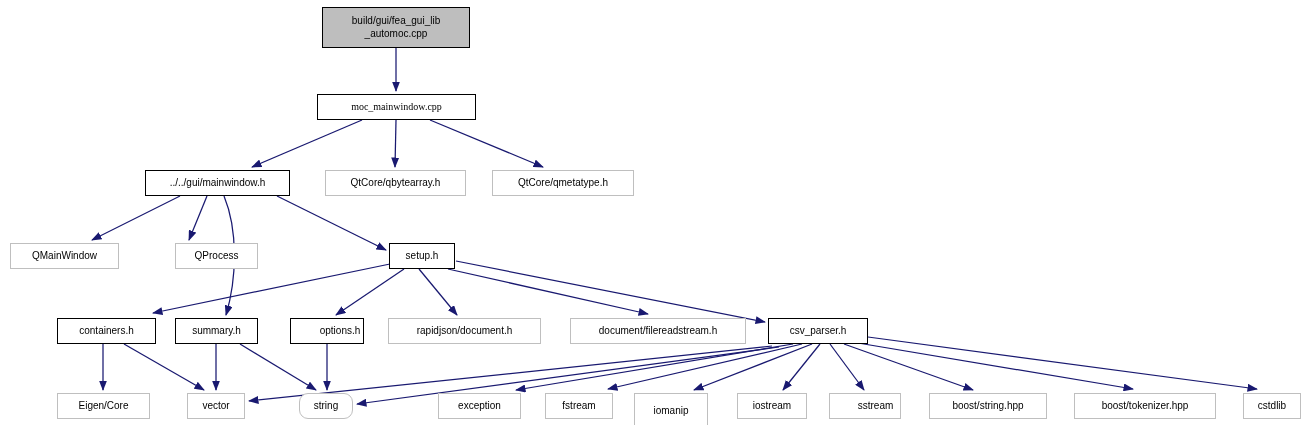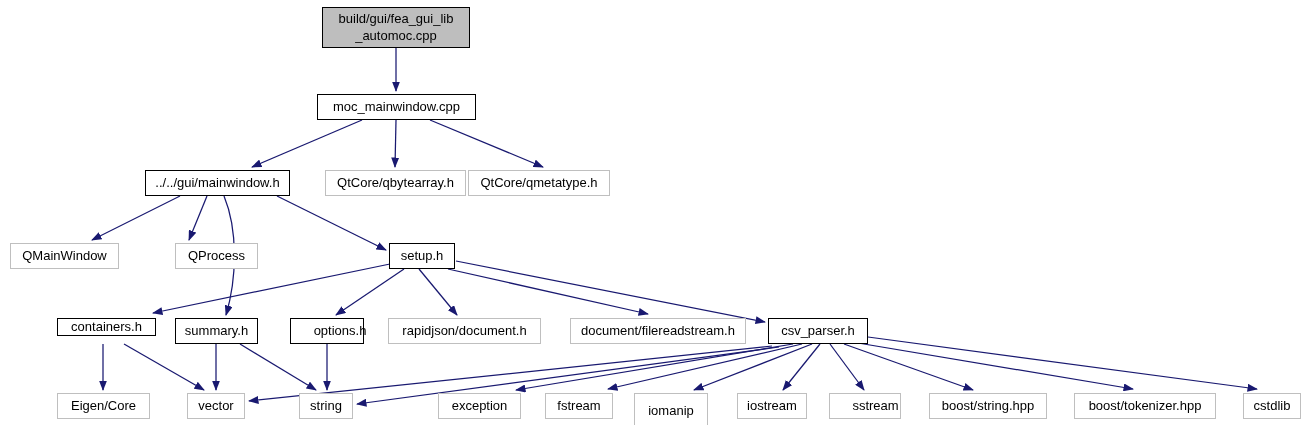--- a/index.html
+++ b/index.html
@@ -9,21 +9,21 @@
     background:#ffffff;
     font-family:"Liberation Sans", sans-serif;
     overflow:hidden;
   }
   #edge-layer{position:absolute;left:0;top:0;width:1309px;height:425px;}
   .node{
     position:absolute;
     display:flex;align-items:center;justify-content:center;
     box-sizing:border-box;
     background:#ffffff;
-    font-size:13px;color:#000000;
+    font-size:10px;color:#000000;
     text-align:center;white-space:pre-line;line-height:1.25;
     cursor:pointer;
   }
   .node.root{background:#bebebe;border:1.6px solid #000000;}
   .node.internal{border:1.6px solid #000000;}
   .node.external{border:1px solid #bfbfbf;}
 </style>
 </head>
 <body>
 
@@ -61,36 +61,36 @@
         <path d="M 820,344 L 783,390" fill="none" stroke="#191970" stroke-width="1.25" marker-end="url(#arrow)"></path>
         <path d="M 830,344 L 864,390" fill="none" stroke="#191970" stroke-width="1.25" marker-end="url(#arrow)"></path>
         <path d="M 844,344 L 973,390" fill="none" stroke="#191970" stroke-width="1.25" marker-end="url(#arrow)"></path>
         <path d="M 858,343 L 1133,389" fill="none" stroke="#191970" stroke-width="1.25" marker-end="url(#arrow)"></path>
         <path d="M 868,337 L 1257,389" fill="none" stroke="#191970" stroke-width="1.25" marker-end="url(#arrow)"></path>
       </g>
   </svg>
   <div id="nodes">
       <div class="node root" style="left: 322px; top: 7px; width: 148px; height: 41px;">build/gui/fea_gui_lib
 _automoc.cpp</div>
-      <div class="node internal" style="left: 317px; top: 94px; width: 159px; height: 26px;">moc_mainwindow.cpp</div>
+      <div class="node internal" style="left: 317px; top: 94px; width: 159px; height: 26px; font-family: Liberation Serif, serif;">moc_mainwindow.cpp</div>
       <div class="node internal" style="left: 145px; top: 170px; width: 145px; height: 26px;">../../gui/mainwindow.h</div>
       <div class="node external" style="left: 325px; top: 170px; width: 141px; height: 26px;">QtCore/qbytearray.h</div>
-      <div class="node external" style="left: 468px; top: 170px; width: 142px; height: 26px;">QtCore/qmetatype.h</div>
+      <div class="node external" style="left: 492px; top: 170px; width: 142px; height: 26px;">QtCore/qmetatype.h</div>
       <div class="node external" style="left: 10px; top: 243px; width: 109px; height: 26px;">QMainWindow</div>
       <div class="node external" style="left: 143px; top: 243px; width: 83px; height: 26px; margin-left: 32px;">QProcess</div>
       <div class="node internal" style="left: 389px; top: 243px; width: 66px; height: 26px;">setup.h</div>
-      <div class="node internal" style="left: 57px; top: 318px; width: 99px; height: 18px;">containers.h</div>
+      <div class="node internal" style="left: 57px; top: 318px; width: 99px; height: 26px;">containers.h</div>
       <div class="node internal" style="left: 175px; top: 318px; width: 83px; height: 26px;">summary.h</div>
       <div class="node internal" style="left: 290px; top: 318px; width: 74px; height: 26px; padding-left: 26px;">options.h</div>
       <div class="node external" style="left: 388px; top: 318px; width: 153px; height: 26px;">rapidjson/document.h</div>
       <div class="node external" style="left: 570px; top: 318px; width: 176px; height: 26px;">document/filereadstream.h</div>
       <div class="node internal" style="left: 768px; top: 318px; width: 100px; height: 26px;">csv_parser.h</div>
       <div class="node external" style="left: 57px; top: 393px; width: 93px; height: 26px;">Eigen/Core</div>
       <div class="node external" style="left: 187px; top: 393px; width: 58px; height: 26px;">vector</div>
-      <div class="node external" style="left: 299px; top: 393px; width: 54px; height: 26px;">string</div>
+      <div class="node external" style="left: 299px; top: 393px; width: 54px; height: 26px; border-radius: 9px;">string</div>
       <div class="node external" style="left: 438px; top: 393px; width: 83px; height: 26px;">exception</div>
       <div class="node external" style="left: 545px; top: 393px; width: 68px; height: 26px;">fstream</div>
       <div class="node external" style="left: 634px; top: 393px; width: 74px; height: 36px;">iomanip</div>
       <div class="node external" style="left: 737px; top: 393px; width: 70px; height: 26px;">iostream</div>
       <div class="node external" style="left: 829px; top: 393px; width: 72px; height: 26px; padding-left: 21px;">sstream</div>
       <div class="node external" style="left: 929px; top: 393px; width: 118px; height: 26px;">boost/string.hpp</div>
       <div class="node external" style="left: 1074px; top: 393px; width: 142px; height: 26px;">boost/tokenizer.hpp</div>
       <div class="node external" style="left: 1243px; top: 393px; width: 58px; height: 26px; text-align: right;">cstdlib</div>
     </div>
 </div>

